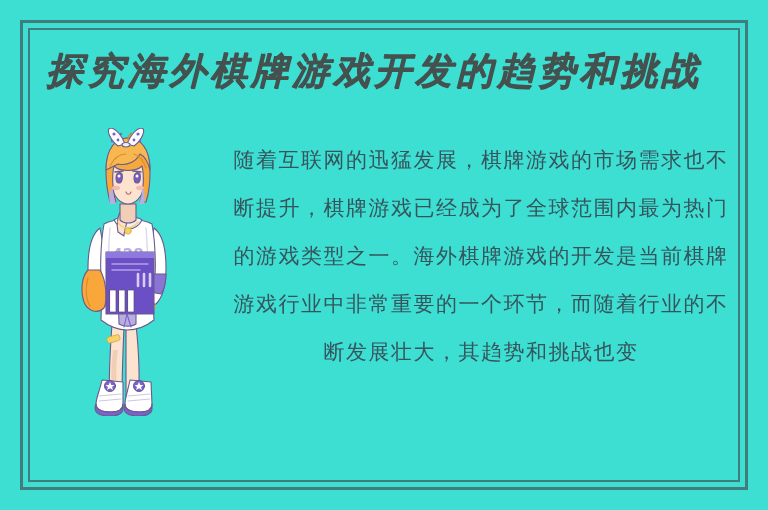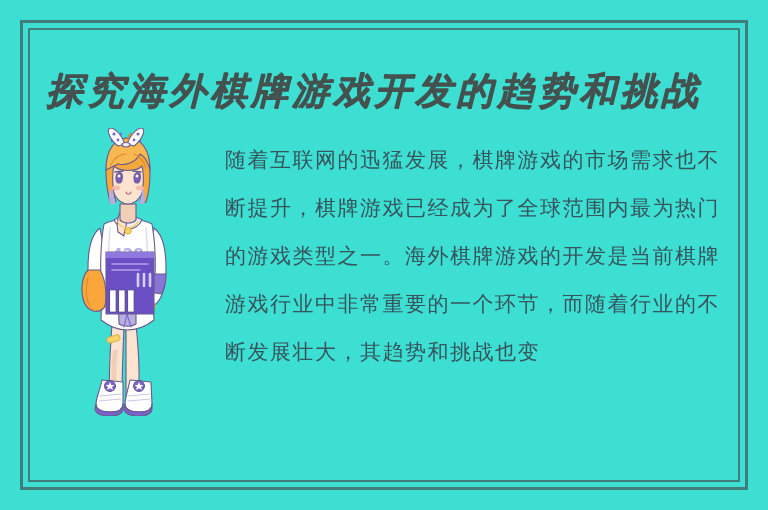--- a/index.html
+++ b/index.html
@@ -16,32 +16,32 @@
   .frame-outer{
     position:absolute;left:20px;top:20px;right:20px;bottom:20px;
     border:3px solid #3f7e7c;box-sizing:border-box;pointer-events:none;
   }
   .frame-inner{
     position:absolute;left:28px;top:28px;right:28px;bottom:28px;
     border:2px solid #3f7e7c;box-sizing:border-box;pointer-events:none;
   }
   
   .title{
-    position:absolute;left:46px;top:68px;width:660px;
+    position:absolute;left:46px;top:48px;width:660px;
     font-family:"DejaVu Serif","Liberation Serif",serif;
     font-size:37px;line-height:44px;font-weight:700;font-style:italic;
     letter-spacing:4px;color:#44514f;white-space:nowrap;
     text-shadow:0.5px 0.5px 0 #44514f;
   }
   
   .body-text{
     position:absolute;left:225px;top:136px;width:512px;height:285px;
     font-family:"DejaVu Sans","Liberation Sans",sans-serif;
     font-size:21px;line-height:48px;color:#36555c;
-    letter-spacing:1.5px;overflow:hidden;text-align:left;
+    letter-spacing:1.5px;overflow:hidden;text-align:center;
   }
   
   .character{position:absolute;left:66px;top:128px;width:124px;height:288px;}
   .character svg{display:block;width:124px;height:288px;}
 </style>
 </head>
 <body>
 
 <div class="poster">
 

